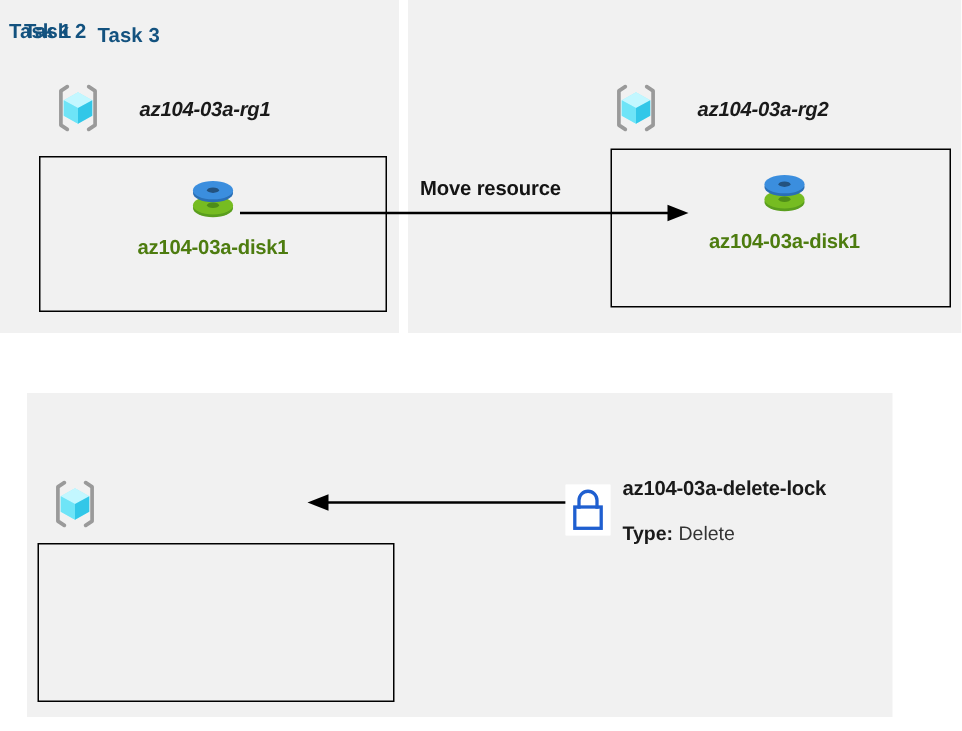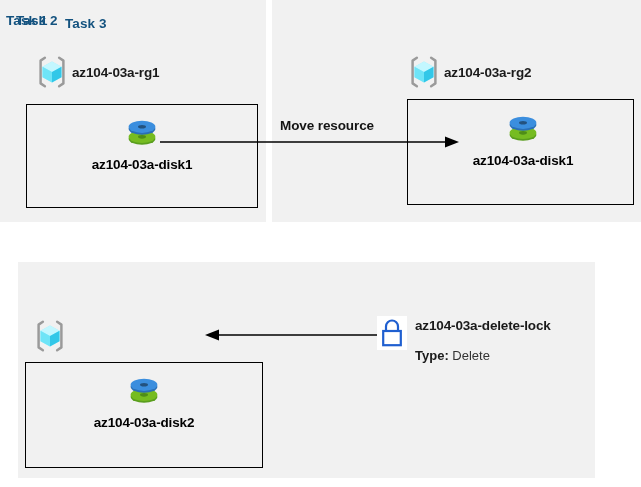--- a/index.html
+++ b/index.html
@@ -51,22 +51,23 @@
   }
   #box-task1 { left: 26px;  top: 104px; width: 232px; height: 104px; }
   #box-task2 { left: 407px; top: 99px;  width: 227px; height: 106px; }
   #box-task3 { left: 25px;  top: 362px; width: 238px; height: 106px; }
 
   
   .rg-row {
     position: absolute;
     display: flex;
     align-items: center;
-    gap: 1px;
-    white-space: nowrap;
+    gap: 22px;
+    white-space: nowrap;
+    font-style: italic;
   }
   #rg-row-1 { left: 33px;  top: 53px; }
   #rg-row-2 { left: 405px; top: 53px; align-items: center; }
   #rg-row-3 { left: 31px;  top: 317px; }
 
   .rg-label {
     font-size: 13.5px;
     font-weight: bold;
     color: #1a1a1a;
     letter-spacing: -.15px;
@@ -83,21 +84,21 @@
   #disk-node-1 { left: 62px;  top: 112px; }
   #disk-node-2 { left: 443px; top: 108px; }
   #disk-node-3 { left: 64px;  top: 370px; }
 
   .icon-disk { width: 42px; height: 42px; display: block; margin: 0 auto; }
 
   .disk-label {
     margin-top: 3px;
     font-size: 13.5px;
     font-weight: bold;
-    color: #000000;
+    color: #4d7c0f;
     letter-spacing: -.15px;
     white-space: nowrap;
   }
 
   
   .connector {
     position: absolute;
     overflow: visible;
   }
   #connector-move   { left: 160px; top: 126px; width: 300px; height: 32px; }
@@ -113,21 +114,21 @@
     letter-spacing: -.1px;
     white-space: nowrap;
   }
 
   
   #lock-group {
     position: absolute;
     left: 377px;
     top: 316px;
     display: flex;
-    align-items: flex-start;
+    align-items: center;
     gap: 8px;
     white-space: nowrap;
   }
   .icon-lock {
     width: 30px; height: 34px;
     display: block;
     background: #ffffff;
     flex: 0 0 auto;
   }
   .lock-text { padding-top: 1px; }
@@ -235,33 +236,20 @@
         <polygon points="20,9 30,14.5 30,25.5 20,31 10,25.5 10,14.5" fill="#9cf0ff"></polygon>
         <polygon points="20,9 30,14.5 20,20 10,14.5" fill="#c3f7ff"></polygon>
         <polygon points="20,20 30,14.5 30,25.5 20,31" fill="#32c7e8"></polygon>
         <polygon points="20,20 10,14.5 10,25.5 20,31" fill="#6ee4f7"></polygon>
       </svg>
     </span>
   </div>
 
   <div class="resource-box" id="box-task3"></div>
 
-  <div class="disk-node" id="disk-node-3">
-    <span>
-      <svg class="icon-disk" viewBox="0 0 44 44" xmlns="http://www.w3.org/2000/svg">
-        <ellipse cx="22" cy="28" rx="14" ry="6.4" fill="#5a9e1e"></ellipse>
-        <ellipse cx="22" cy="26" rx="14" ry="6.4" fill="#76bc21"></ellipse>
-        <ellipse cx="22" cy="26" rx="4.2" ry="1.9" fill="#4e8d18"></ellipse>
-        <ellipse cx="22" cy="17.5" rx="14" ry="6.4" fill="#2a6fb5"></ellipse>
-        <ellipse cx="22" cy="15.5" rx="14" ry="6.4" fill="#3b8ede"></ellipse>
-        <ellipse cx="22" cy="15.5" rx="4.2" ry="1.9" fill="#23527f"></ellipse>
-      </svg>
-    </span>
-    <div class="disk-label">az104-03a-disk2</div>
-  </div>
 
   <svg class="connector" id="connector-lock" viewBox="0 0 175 26" xmlns="http://www.w3.org/2000/svg">
     <line x1="175" y1="13" x2="13" y2="13" stroke="#000000" stroke-width="1.6"></line>
     <polygon points="0,13 14,7.5 14,18.5" fill="#000000"></polygon>
   </svg>
 
   <div id="lock-group">
     <span>
       <svg class="icon-lock" viewBox="0 0 30 34" xmlns="http://www.w3.org/2000/svg">
         <rect x="0" y="0" width="30" height="34" fill="#ffffff"></rect>

